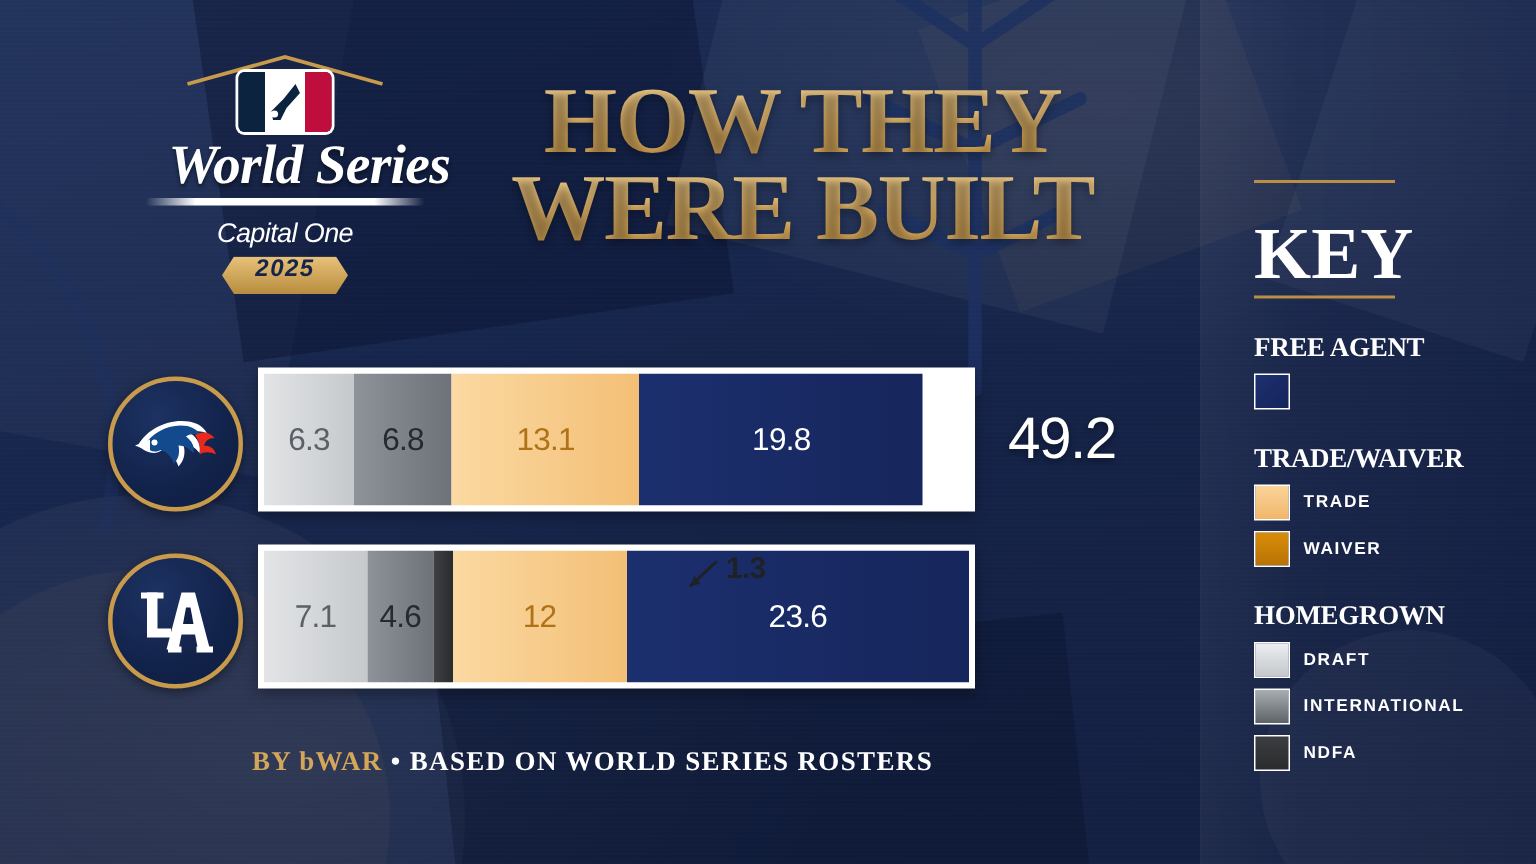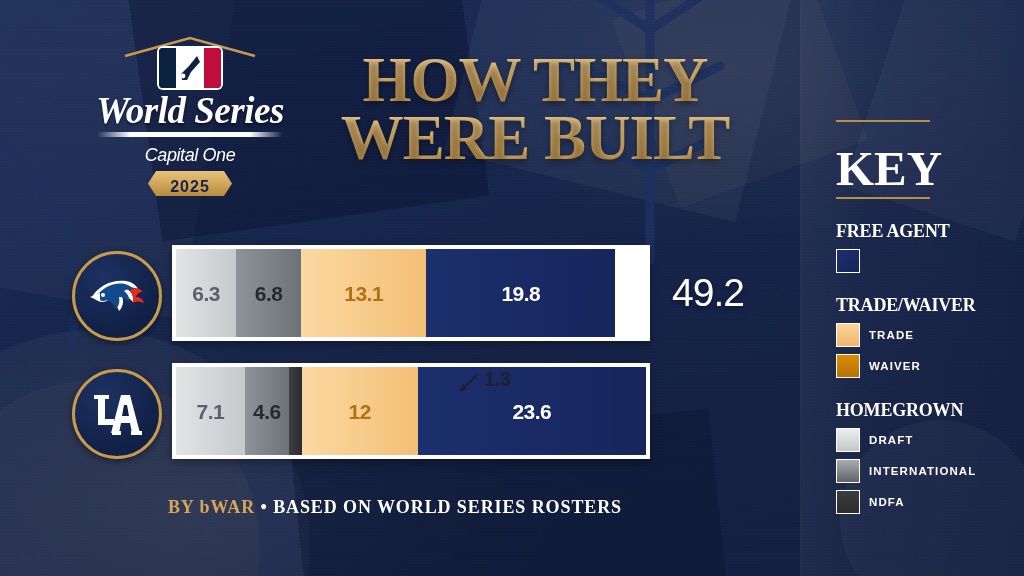--- a/index.html
+++ b/index.html
@@ -35,29 +35,29 @@
 
   
   .ws-logo{position:absolute;left:80px;top:48px;width:220px;height:150px;text-align:center;}
   .mlb-mark{width:62px;height:40px;margin:0 auto;position:relative;border-radius:4px;overflow:hidden;
     background:linear-gradient(90deg,#0c2340 0%,#0c2340 28%,#fff 28%,#fff 72%,#bf0d3e 72%,#bf0d3e 100%);
     box-shadow:0 0 0 2px #fff;}
   .mlb-sil{position:absolute;left:50%;top:6px;transform:translateX(-50%);}
   .chev{position:absolute;left:50%;top:-12px;transform:translateX(-50%);width:150px;height:22px;}
   .ws-word{font-family:"Liberation Serif",serif;font-style:italic;font-weight:700;color:#fff;
     font-size:37px;letter-spacing:-.5px;margin-top:4px;line-height:1;
-    text-shadow:0 2px 3px rgba(0,0,0,.5);position:relative;}
+    text-shadow:0 2px 3px rgba(0,0,0,.5);position:relative;text-align:right;}
   .ws-underline{width:186px;height:5px;margin:3px auto 0;border-radius:3px;
     background:linear-gradient(90deg,rgba(255,255,255,0),#fff 18%,#fff 82%,rgba(255,255,255,0));}
   .cap-one{color:#fff;font-family:"Liberation Sans",sans-serif;font-weight:400;font-style:italic;
     font-size:18px;margin-top:8px;letter-spacing:-.4px;position:relative;display:inline-block;}
   .year-banner{margin:5px auto 0;width:84px;height:25px;position:relative;
     background:linear-gradient(180deg,#e8c27a,#b78c3e);
     clip-path:polygon(8px 0,76px 0,84px 50%,76px 100%,8px 100%,0 50%);
-    display:flex;align-items:flex-end;justify-content:center;}
+    display:flex;align-items:flex-start;justify-content:center;font-style:italic;}
   .year-banner span{color:#16244a;font-weight:700;font-size:16px;letter-spacing:1px;
     font-family:"Liberation Sans",sans-serif;}
 
   
   .title{position:absolute;left:300px;top:52px;width:470px;text-align:center;}
   .title div{font-family:"Liberation Serif",serif;font-weight:700;
     font-size:63px;line-height:.92;letter-spacing:-1px;
     color:#e3b96c;
     background:linear-gradient(180deg,#f0cf90 0%,#e0b265 55%,#cf9e4e 100%);
     -webkit-background-clip:text;background-clip:text;-webkit-text-fill-color:transparent;
@@ -67,21 +67,21 @@
   .chart{position:absolute;left:60px;top:245px;width:730px;}
   .row{position:relative;height:96px;margin-bottom:22px;}
   .logo-badge{position:absolute;left:12px;top:6px;width:84px;height:84px;border-radius:50%;
     background:radial-gradient(circle at 35% 28%,#1d3263,#102046 70%);
     border:3px solid #c79a4c;box-shadow:0 2px 7px rgba(0,0,0,.45);
     display:flex;align-items:center;justify-content:center;overflow:hidden;}
   .bar-frame{position:absolute;left:112px;top:0;width:478px;height:96px;
     background:#fff;padding:4px;box-sizing:border-box;box-shadow:0 3px 9px rgba(0,0,0,.35);}
   .bar{display:flex;width:100%;height:100%;overflow:hidden;}
   .seg{position:relative;display:flex;align-items:center;justify-content:center;height:100%;}
-  .seg span{font-family:"Liberation Sans",sans-serif;font-weight:700;font-size:21px;
+  .seg span{font-family:"Liberation Sans",sans-serif;font-weight:400;font-size:21px;
     letter-spacing:-.5px;line-height:1;}
   .seg-draft{background:linear-gradient(90deg,#e2e4e6,#c6c9cc);}
   .seg-draft span{color:#5c6168;}
   .seg-intl{background:linear-gradient(90deg,#8e9399,#6d7278);}
   .seg-intl span{color:#262a2f;}
   .seg-ndfa{background:linear-gradient(90deg,#3d3f42,#2a2c2f);}
   .seg-trade{background:linear-gradient(90deg,#fbd9a2,#f3bf76);}
   .seg-trade span{color:#b07216;}
   .seg-waiver{background:linear-gradient(90deg,#d68b08,#bf7a05);}
   .seg-waiver span{color:#ffe3b0;}

